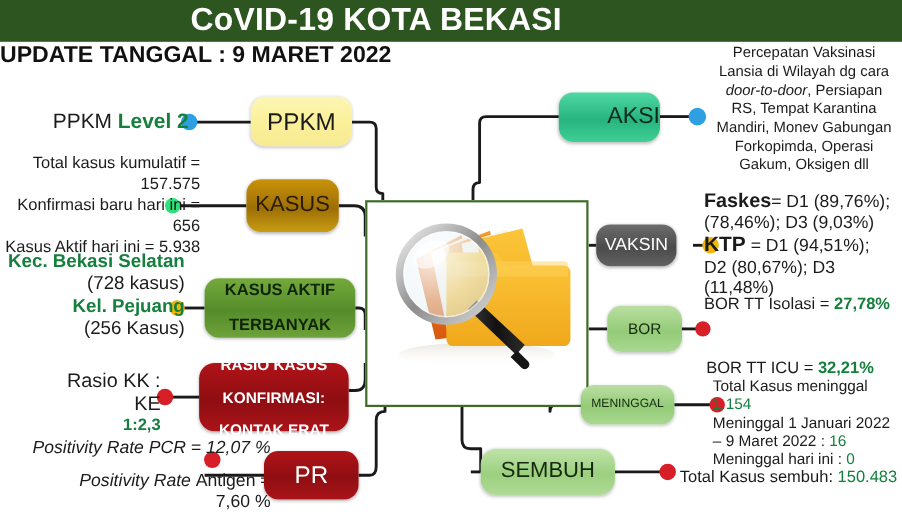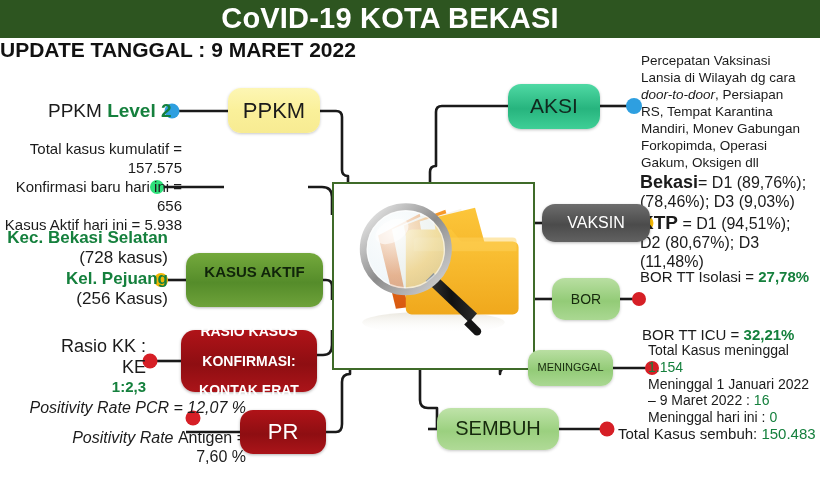--- a/index.html
+++ b/index.html
@@ -14,21 +14,20 @@
   
   .header-bar{
     position:absolute;left:0;top:0;width:820px;height:38px;
     background:#2d5520;
   }
   .header-title{
     position:absolute;left:0;top:-1px;width:684px;height:38px;
     display:flex;align-items:center;justify-content:center;
     color:#ffffff;font-size:29px;font-weight:bold;letter-spacing:.2px;
     white-space:nowrap;
-    padding-left:48px;
   }
   .header-sub{
     position:absolute;left:0;top:38px;width:820px;
     color:#111;font-size:21px;font-weight:bold;
     white-space:nowrap;
   }
 
   
   .center-frame{
     position:absolute;left:332px;top:182px;width:203px;height:188px;
@@ -62,22 +61,22 @@
      color:#ffffff;font-size:14px;font-weight:bold;border-radius:14px;
      box-shadow:0 1px 3px rgba(0,0,0,.3);}
   .n-pr{left:240px;top:410px;width:86px;height:44px;
      background:linear-gradient(180deg,#b01318 0%,#8e0e12 55%,#ab1419 100%);
      color:#ffffff;font-size:22px;border-radius:13px;
      box-shadow:0 1px 3px rgba(0,0,0,.3);}
 
   .n-aksi{left:508px;top:84px;width:92px;height:45px;
      background:linear-gradient(180deg,#4fd9a4 0%,#27b47e 55%,#3fcf96 100%);
      color:#10281e;font-size:21px;border-radius:13px;
-     box-shadow:0 1px 3px rgba(0,0,0,.25);}
-  .n-vaksin{left:542px;top:204px;width:108px;height:38px;
+     box-shadow:0 1px 3px rgba(0,0,0,.25);text-align:right;}
+  .n-vaksin{left:542px;top:204px;width:73px;height:38px;
      background:linear-gradient(180deg,#6d6d6d 0%,#4b4b4b 55%,#626262 100%);
      color:#ffffff;font-size:16px;border-radius:13px;
      box-shadow:0 1px 3px rgba(0,0,0,.28);}
   .n-bor{left:552px;top:278px;width:68px;height:42px;
      background:linear-gradient(180deg,#b9dfa2 0%,#93cb77 55%,#aad892 100%);
      color:#16290d;font-size:14px;border-radius:13px;
      box-shadow:0 1px 3px rgba(0,0,0,.22);}
   .n-meninggal{left:528px;top:350px;width:85px;height:36px;
      background:linear-gradient(180deg,#b9dfa2 0%,#93cb77 55%,#aad892 100%);
      color:#16290d;font-size:11px;border-radius:12px;
@@ -96,21 +95,21 @@
   .ital{font-style:italic;}
   .bold{font-weight:bold;}
 
   .t-ppkm{left:48px;top:100px;font-size:19px;white-space:nowrap;}
   .t-kasus{left:-8px;top:140px;width:190px;text-align:right;font-size:15px;line-height:1.26;}
   .t-aktif{left:-12px;top:228px;width:180px;text-align:right;font-size:17px;line-height:1.2;}
   .t-rasio{left:18px;top:336px;width:128px;text-align:right;font-size:18px;line-height:1.18;}
   .t-pcr{left:-16px;top:398px;width:262px;text-align:right;font-size:16px;line-height:1.2;font-style:italic;}
   .t-antigen{left:6px;top:428px;width:240px;text-align:right;font-size:16px;line-height:1.2;}
 
-  .t-aksi{left:641px;top:52px;width:180px;font-size:13.5px;line-height:1.26;}
+  .t-aksi{left:641px;top:39px;width:180px;font-size:13.5px;line-height:1.26;text-align:center;}
   .t-vaksin{left:640px;top:172px;width:182px;font-size:16px;line-height:1.17;}
   .t-bor1{left:640px;top:268px;width:182px;font-size:15px;}
   .t-bor2{left:642px;top:326px;width:180px;font-size:15px;}
   .t-meninggal{left:648px;top:342px;width:176px;font-size:14px;line-height:1.2;}
   .t-sembuh{left:618px;top:425px;width:202px;font-size:15px;line-height:1.26;}
 </style>
 </head>
 <body>
 
 <div id="stage">
@@ -222,23 +221,27 @@
       <circle cx="72" cy="66" r="43" fill="url(#lens)"></circle>
       <circle cx="72" cy="66" r="43" fill="none" stroke="url(#rim)" stroke-width="7"></circle>
       <circle cx="72" cy="66" r="39" fill="none" stroke="#ffffff" stroke-width="1.4" opacity="0.6"></circle>
       <ellipse cx="58" cy="48" rx="18" ry="11" fill="#ffffff" opacity="0.6" transform="rotate(-28 58 48)"></ellipse>
     </svg>
   </div>
 
   <div class="node n-ppkm">
     <span>PPKM</span>
   </div>
+  <div class="node n-kasus">
+    <span>KASUS</span>
+  </div>
   <div class="node n-kasusaktif">
     <span>
       <span>KASUS AKTIF</span><br>
+      <span>TERBANYAK</span>
     </span>
   </div>
   <div class="node n-rasio">
     <span>
       <span>RASIO KASUS</span><br>
       <span>KONFIRMASI:</span><br>
       <span>KONTAK ERAT</span>
     </span>
   </div>
   <div class="node n-pr">
@@ -298,21 +301,21 @@
     <div>Percepatan Vaksinasi</div>
     <div>Lansia di Wilayah dg cara</div>
     <div><span class="ital">door-to-door</span><span>, Persiapan</span></div>
     <div>RS, Tempat Karantina</div>
     <div>Mandiri, Monev Gabungan</div>
     <div>Forkopimda, Operasi</div>
     <div>Gakum, Oksigen dll</div>
   </div>
 
   <div class="txt t-vaksin">
-    <div><span class="bold" style="font-size:18px;">Bekasi</span><span>= D1 (89,76%);</span></div>
+    <div><span class="bold" style="font-size:18px;">Faskes</span><span>= D1 (89,76%);</span></div>
     <div>(78,46%); D3 (9,03%)</div>
     <div><span class="bold" style="font-size:19px;">KTP</span><span> = D1 (94,51%);</span></div>
     <div>D2 (80,67%); D3</div>
     <div>(11,48%)</div>
   </div>
 
   <div class="txt t-bor1">
     <span>BOR TT Isolasi = </span><span class="red bold">27,78%</span>
   </div>
 

